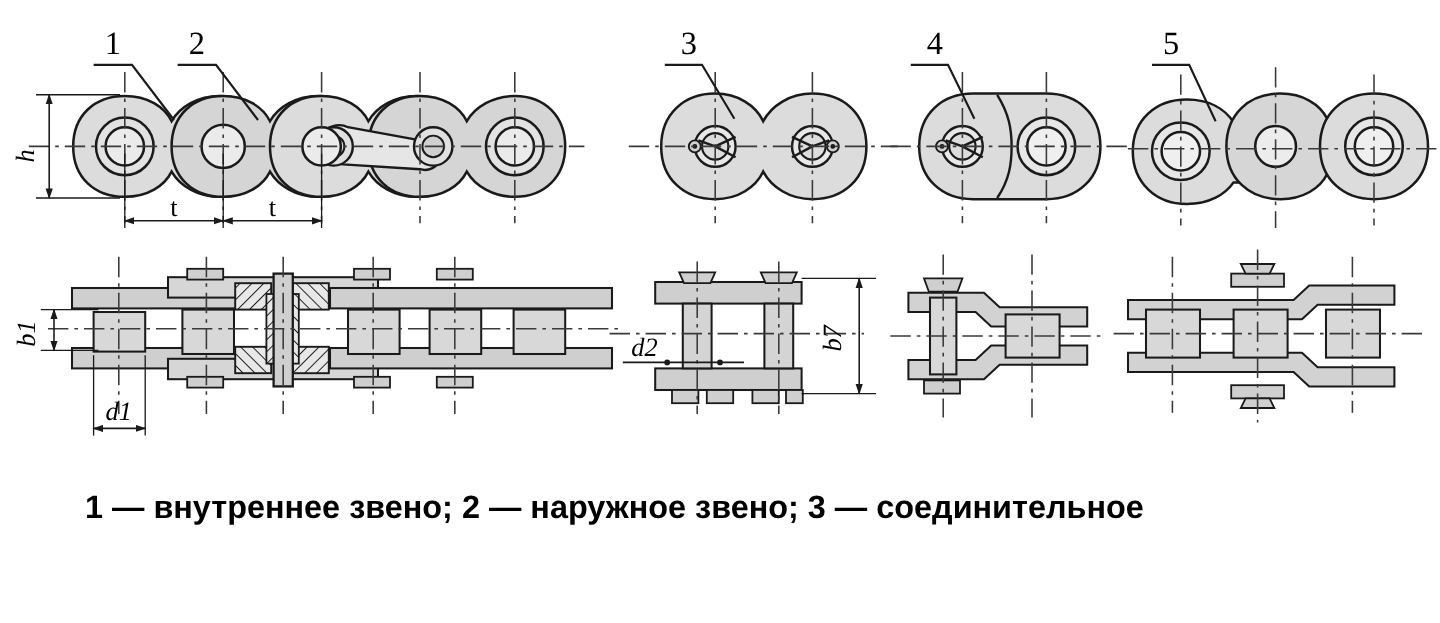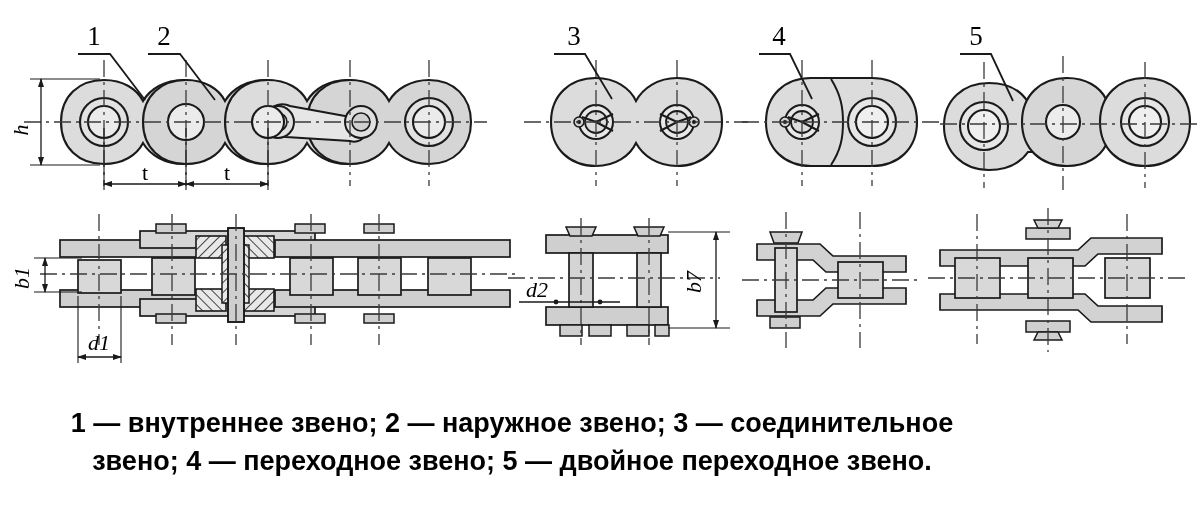--- a/index.html
+++ b/index.html
@@ -318,16 +318,15 @@
         <line x1="928" y1="278" x2="1190" y2="278"></line>
         <line x1="977" y1="214" x2="977" y2="344"></line>
         <line x1="1048" y1="208" x2="1048" y2="352"></line>
         <line x1="1127" y1="214" x2="1127" y2="344"></line>
       </g>
     </g>
   </svg>
 
   <div class="caption">
     <span class="cap-line">1 — внутреннее звено; 2 — наружное звено; 3 — соединительное</span>
-    <span class="cap-line">звено; 4 — переходное звено; 5 — двойное переходное звено.</span>
   </div>
 
 </div>
 
 </body></html>

